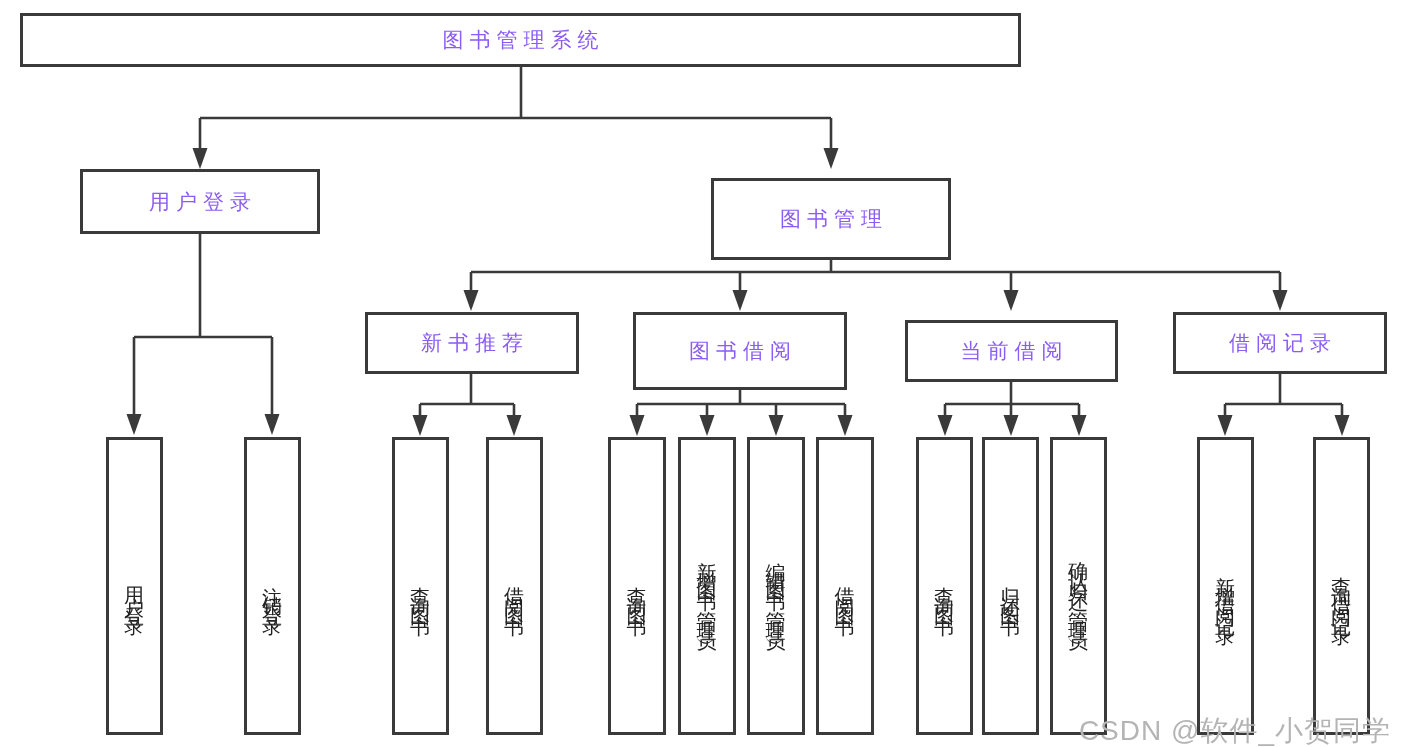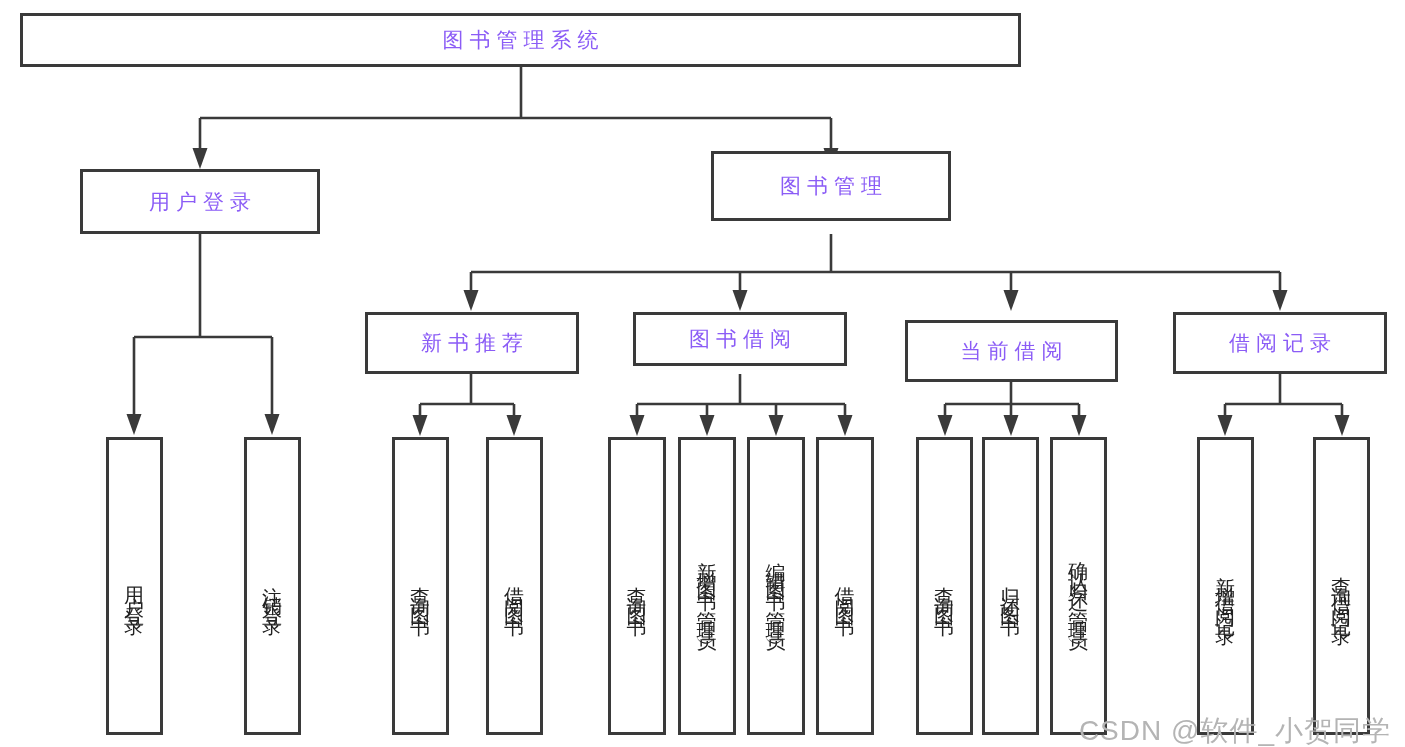--- a/index.html
+++ b/index.html
@@ -119,28 +119,28 @@
     </g>
   </svg>
 
   <div class="box" style="left:20px; top:13px; width:1001px; height:54px;">
     <span class="hlabel">图书管理系统</span>
   </div>
 
   <div class="box" style="left:80px; top:169px; width:240px; height:65px;">
     <span class="hlabel">用户登录</span>
   </div>
-  <div class="box" style="left:711px; top:151px; width:240px; height:70px;">
+  <div class="box" style="left:711px; top:178px; width:240px; height:82px;">
     <span class="hlabel">图书管理</span>
   </div>
 
   <div class="box" style="left:365px; top:312px; width:214px; height:62px;">
     <span class="hlabel">新书推荐</span>
   </div>
-  <div class="box" style="left:633px; top:312px; width:214px; height:54px;">
+  <div class="box" style="left:633px; top:312px; width:214px; height:78px;">
     <span class="hlabel">图书借阅</span>
   </div>
   <div class="box" style="left:905px; top:320px; width:213px; height:62px;">
     <span class="hlabel">当前借阅</span>
   </div>
   <div class="box" style="left:1173px; top:312px; width:214px; height:62px;">
     <span class="hlabel">借阅记录</span>
   </div>
 
   <div class="box" style="left:106px; top:437px; width:57px; height:298px;">

